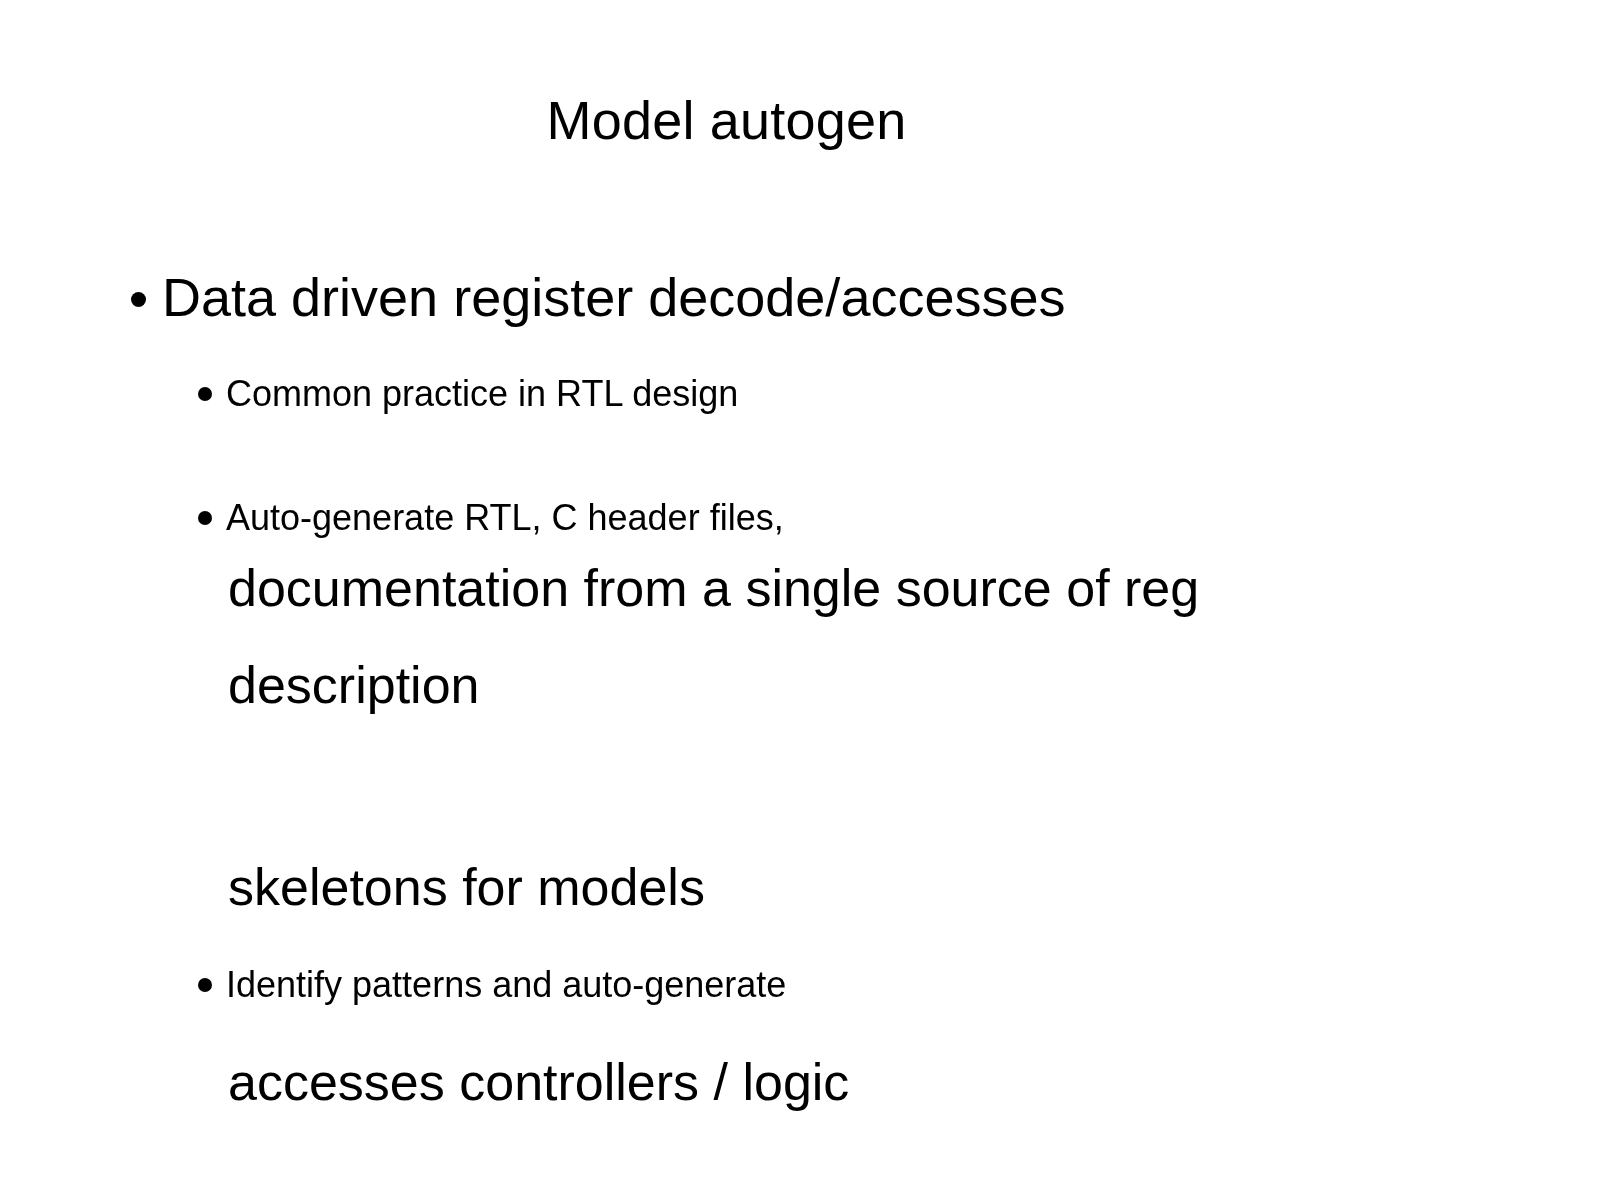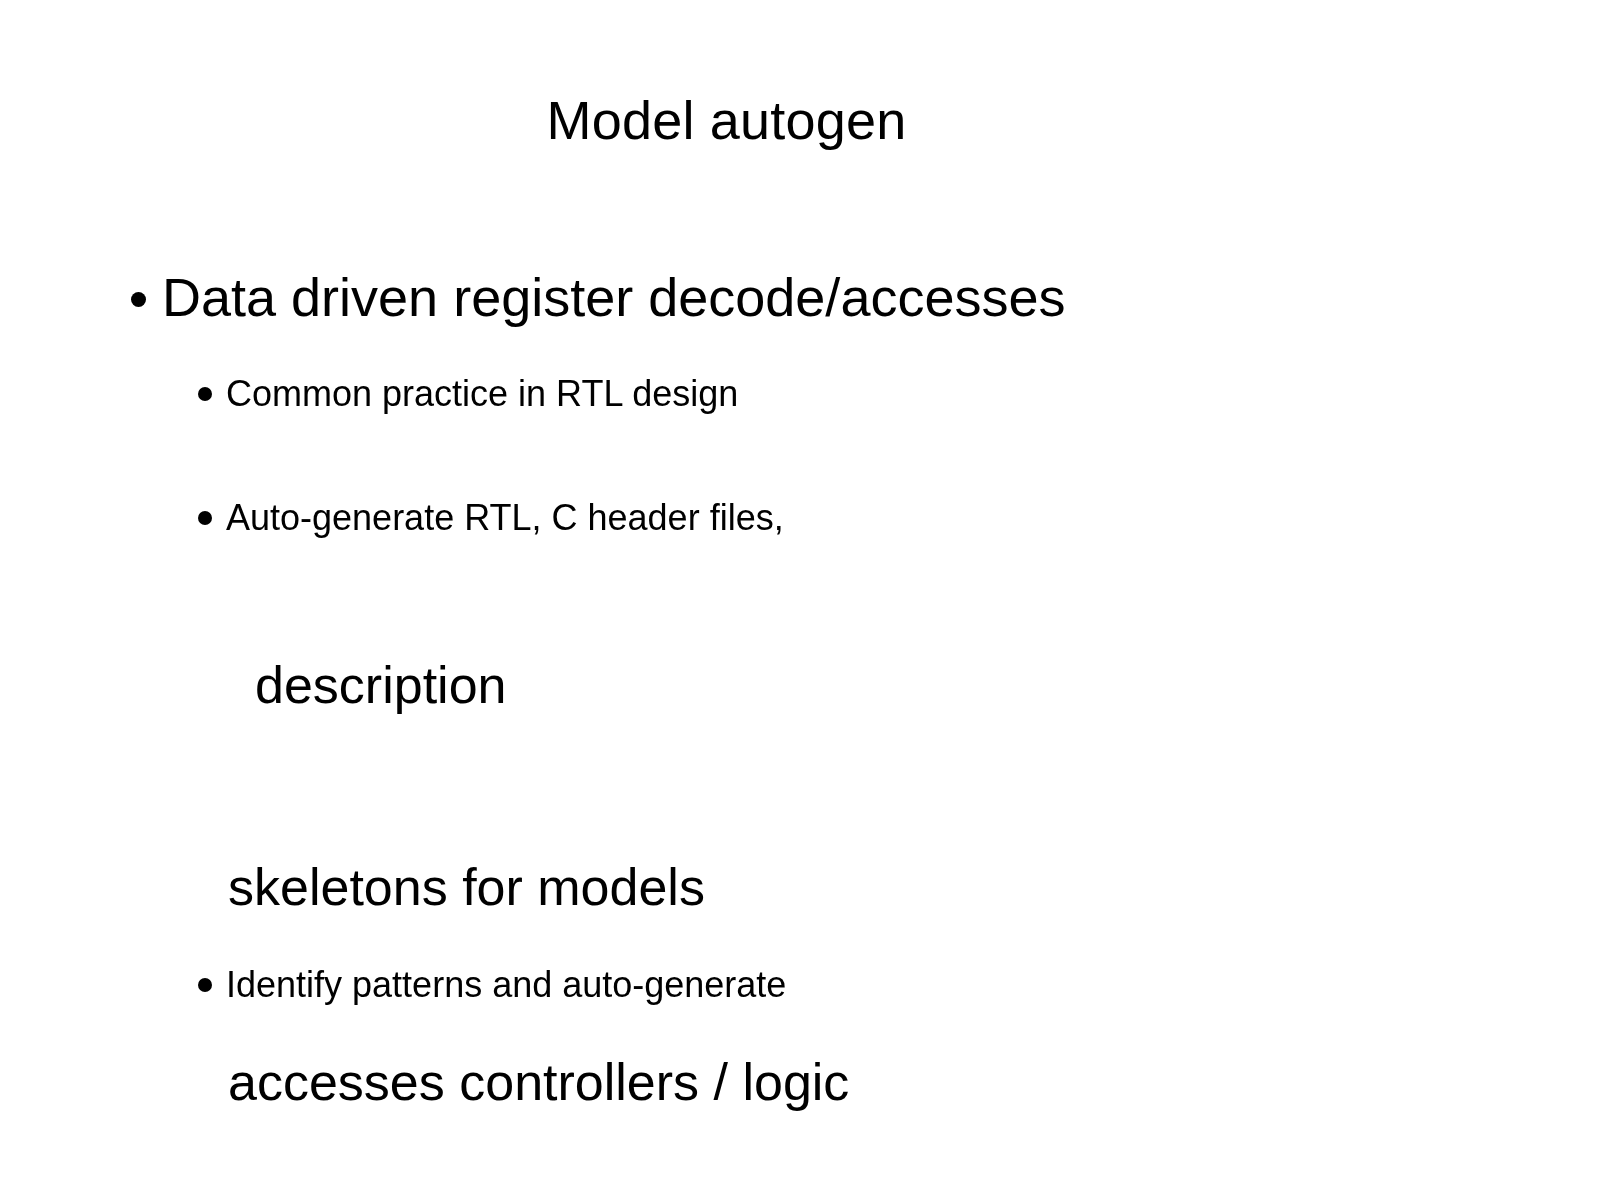--- a/index.html
+++ b/index.html
@@ -104,21 +104,22 @@
       <span class="dot dot-l1"></span><span class="row-text">Data driven register decode/accesses</span>
     </div>
 
     <div class="bullet-line lvl2" style="left:198px; top:368px;">
       <span class="dot dot-l2"></span><span class="row-text">Common practice in RTL design</span>
     </div>
 
     <div class="bullet-line lvl2" style="left:198px; top:444px;margin-top:48px;">
       <span class="dot dot-l2"></span><span class="row-text">Auto-generate RTL, C header files,</span>
     </div>
-    <div class="bullet-line cont" style="left:228px; top:659px;margin-left:27px;">description</div>
+    <div class="bullet-line cont" style="left:228px; top:562px;">documentation from a single source of reg</div>
+    <div class="bullet-line cont" style="left:228px; top:659px;">description</div>
 
     <div class="bullet-line cont" style="left:228px; top:861px;">skeletons for models</div>
 
     <div class="bullet-line lvl2" style="left:198px; top:959px;">
       <span class="dot dot-l2"></span><span class="row-text">Identify patterns and auto-generate</span>
     </div>
     <div class="bullet-line cont" style="left:228px; top:1056px;">accesses controllers / logic</div>
 
   </div>
 </div>

